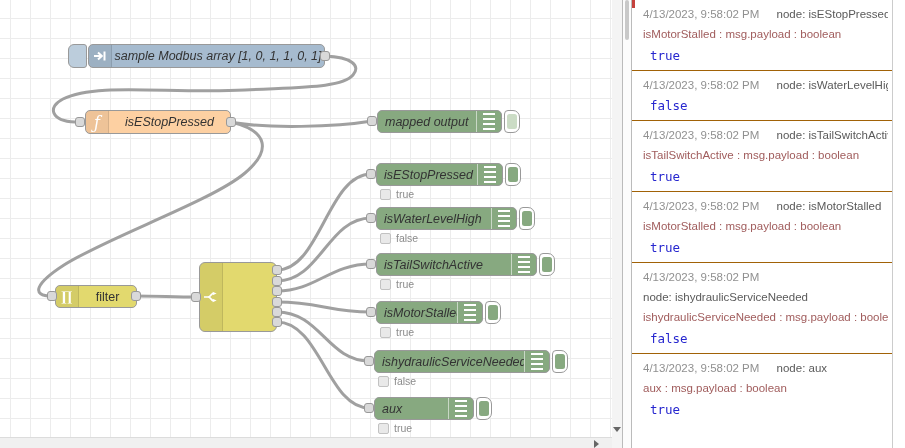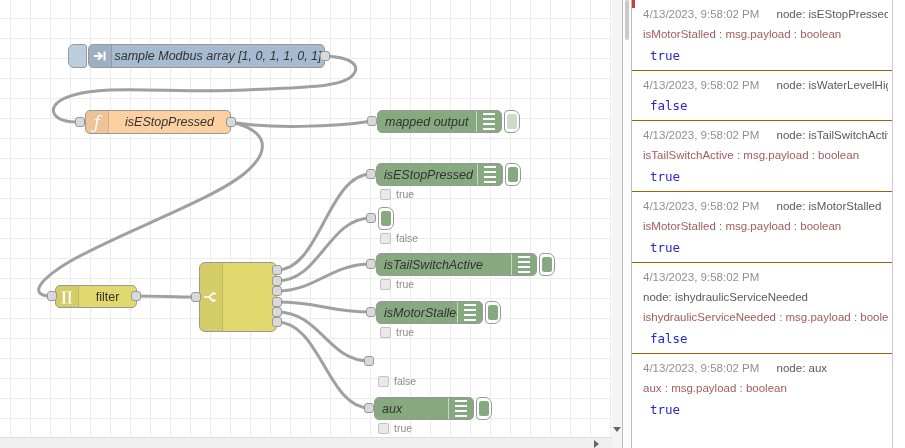--- a/index.html
+++ b/index.html
@@ -174,20 +174,26 @@
           <span class="pad"></span>
         </span>
     </div>
     <span class="port" style="left:366px;top:169px;"></span>
     <div class="status" style="left:380px;top:188px;">
       <span class="sq"></span>
       <span>true</span>
     </div>
 
     <div class="dnode" style="left:376px;top:207px;">
+      <div class="dbody" style="width:141px;">
+        <span class="dlabel">isWaterLevelHigh</span>
+        <span class="dicon">
+            <span class="bars"></span>
+          </span>
+      </div>
       <span class="dtoggle">
           <span class="pad"></span>
         </span>
     </div>
     <span class="port" style="left:366px;top:213px;"></span>
     <div class="status" style="left:380px;top:232px;">
       <span class="sq"></span>
       <span>false</span>
     </div>
 
@@ -218,20 +224,31 @@
       <span class="dtoggle">
           <span class="pad"></span>
         </span>
     </div>
     <span class="port" style="left:366px;top:307px;"></span>
     <div class="status" style="left:380px;top:326px;">
       <span class="sq"></span>
       <span>true</span>
     </div>
 
+    <div class="dnode" style="left:374px;top:350px;">
+      <div class="dbody" style="width:176px;">
+        <span class="dlabel">ishydraulicServiceNeeded</span>
+        <span class="dicon">
+            <span class="bars"></span>
+          </span>
+      </div>
+      <span class="dtoggle">
+          <span class="pad"></span>
+        </span>
+    </div>
     <span class="port" style="left:364px;top:356px;"></span>
     <div class="status" style="left:378px;top:375px;">
       <span class="sq"></span>
       <span>false</span>
     </div>
 
     <div class="dnode" style="left:374px;top:397px;">
       <div class="dbody" style="width:100px;">
         <span class="dlabel">aux</span>
         <span class="dicon">

